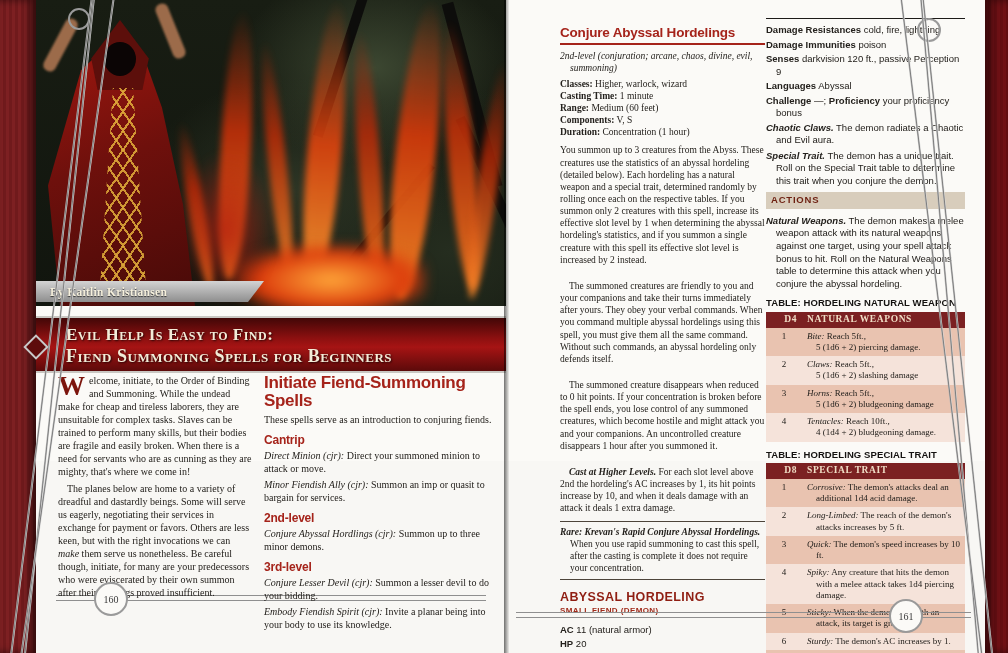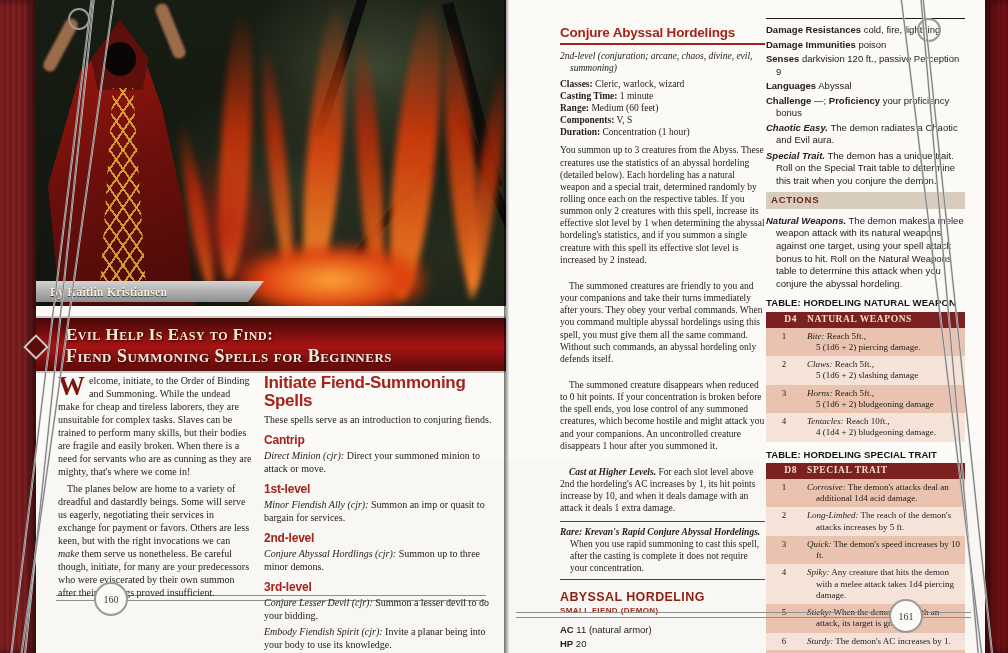--- a/index.html
+++ b/index.html
@@ -201,21 +201,20 @@
         <p><span>The planes below are home to a variety of dreadful and dastardly beings. Some will serve us eagerly, negotiating their services in exchange for payment or favors. Others are less keen, but with the right invocations we can </span><i>make</i><span> them serve us nonetheless. Be careful though, initiate, for many are your predecessors who were eviscerated by their own summon after their bindings proved insufficient.</span></p>
       </div>
 
       <div class="lp-col2">
         <div class="h-display">Initiate Fiend-Summoning Spells</div>
         <p class="intro">These spells serve as an introduction to conjuring fiends.</p>
 
         <div class="h-sub">Cantrip</div>
         <p class="spell-entry"><i>Direct Minion (cjr):</i><span> Direct your summoned minion to attack or move.</span></p>
 
-        <div class="h-sub">1st-level</div>
         <p class="spell-entry"><i>Minor Fiendish Ally (cjr):</i><span> Summon an imp or quasit to bargain for services.</span></p>
 
         <div class="h-sub">2nd-level</div>
         <p class="spell-entry"><i>Conjure Abyssal Hordlings (cjr):</i><span> Summon up to three minor demons.</span></p>
 
         <div class="h-sub">3rd-level</div>
         <p class="spell-entry"><i>Conjure Lesser Devil (cjr):</i><span> Summon a lesser devil to do your bidding.</span></p>
         <p class="spell-entry"><i>Embody Fiendish Spirit (cjr):</i><span> Invite a planar being into your body to use its knowledge.</span></p>
       </div>
     </div>
@@ -229,21 +228,21 @@
         <span>160</span>
       </div>
   </div>
 
   <div class="page page-right">
 
     <div class="rp-col1">
       <div class="spell-title">Conjure Abyssal Hordelings</div>
       <div class="school">2nd-level (conjuration; arcane, chaos, divine, evil, summoning)</div>
 
-      <p class="prop"><b>Classes:</b><span> Cleric, warlock, wizard</span></p>
+      <p class="prop"><b>Classes:</b><span> Higher, warlock, wizard</span></p>
       <p class="prop"><b>Casting Time:</b><span> 1 minute</span></p>
       <p class="prop"><b>Range:</b><span> Medium (60 feet)</span></p>
       <p class="prop"><b>Components:</b><span> V, S</span></p>
       <p class="prop"><b>Duration:</b><span> Concentration (1 hour)</span></p>
 
       <p class="first">You summon up to 3 creatures from the Abyss. These creatures use the statistics of an abyssal hordeling (detailed below). Each hordeling has a natural weapon and a special trait, determined randomly by rolling once each on the respective tables. If you summon only 2 creatures with this spell, increase its effective slot level by 1 when determining the abyssal hordeling's statistics, and if you summon a single creature with this spell its effective slot level is increased by 2 instead.</p>
       <p class="ind">The summoned creatures are friendly to you and your companions and take their turns immediately after yours. They obey your verbal commands. When you command multiple abyssal hordelings using this spell, you must give them all the same command. Without such commands, an abyssal hordeling only defends itself.</p>
       <p class="ind">The summoned creature disappears when reduced to 0 hit points. If your concentration is broken before the spell ends, you lose control of any summoned creatures, which become hostile and might attack you and your companions. An uncontrolled creature disappears 1 hour after you summoned it.</p>
       <p class="ind"><span class="lead">Cast at Higher Levels.</span><span> For each slot level above 2nd the hordeling's AC increases by 1, its hit points increase by 10, and when it deals damage with an attack it deals 1 extra damage.</span></p>
 
@@ -274,21 +273,21 @@
 
     <div class="rp-col2">
       <div class="toprule"></div>
 
       <p class="tline"><b>Damage Resistances</b><span> cold, fire, lightning</span></p>
       <p class="tline"><b>Damage Immunities</b><span> poison</span></p>
       <p class="tline"><b>Senses</b><span> darkvision 120 ft., passive Perception 9</span></p>
       <p class="tline"><b>Languages</b><span> Abyssal</span></p>
       <p class="tline"><b>Challenge</b><span> —; </span><b>Proficiency</b><span> your proficiency bonus</span></p>
 
-      <p class="tpar"><span class="lead">Chaotic Easy.</span><span> The demon radiates a Chaotic and Evil aura.</span></p>
+      <p class="tpar"><span class="lead">Chaotic Claws.</span><span> The demon radiates a Chaotic and Evil aura.</span></p>
       <p class="tpar"><span class="lead">Special Trait.</span><span> The demon has a unique trait. Roll on the Special Trait table to determine this trait when you conjure the demon.</span></p>
 
       <div class="actions-bar">ACTIONS</div>
 
       <p class="tpar"><span class="lead">Natural Weapons.</span><span> The demon makes a melee weapon attack with its natural weapons against one target, using your spell attack bonus to hit. Roll on the Natural Weapons table to determine this attack when you conjure the abyssal hordeling.</span></p>
 
       <div class="tbl-caption">TABLE: HORDELING NATURAL WEAPON</div>
       <table class="dtable">
         <thead>
             <tr>

